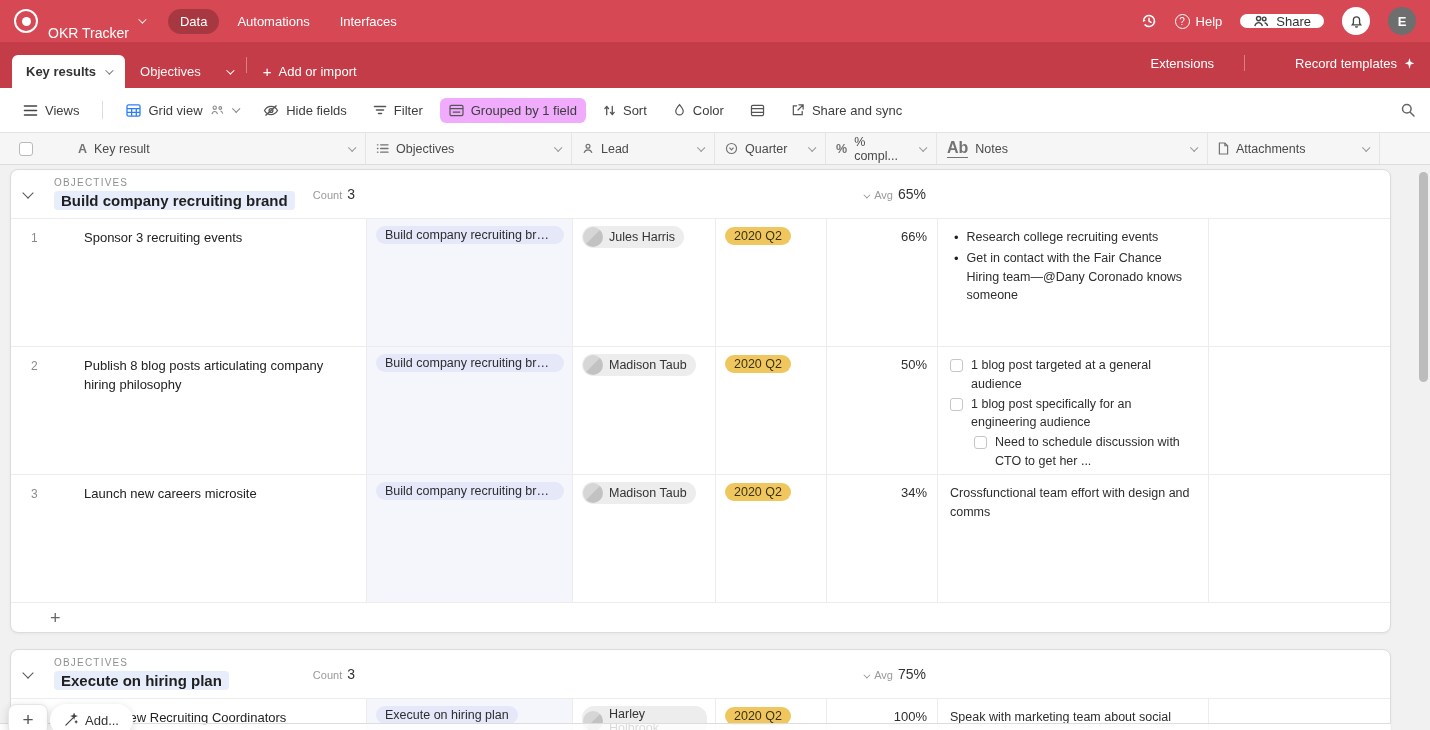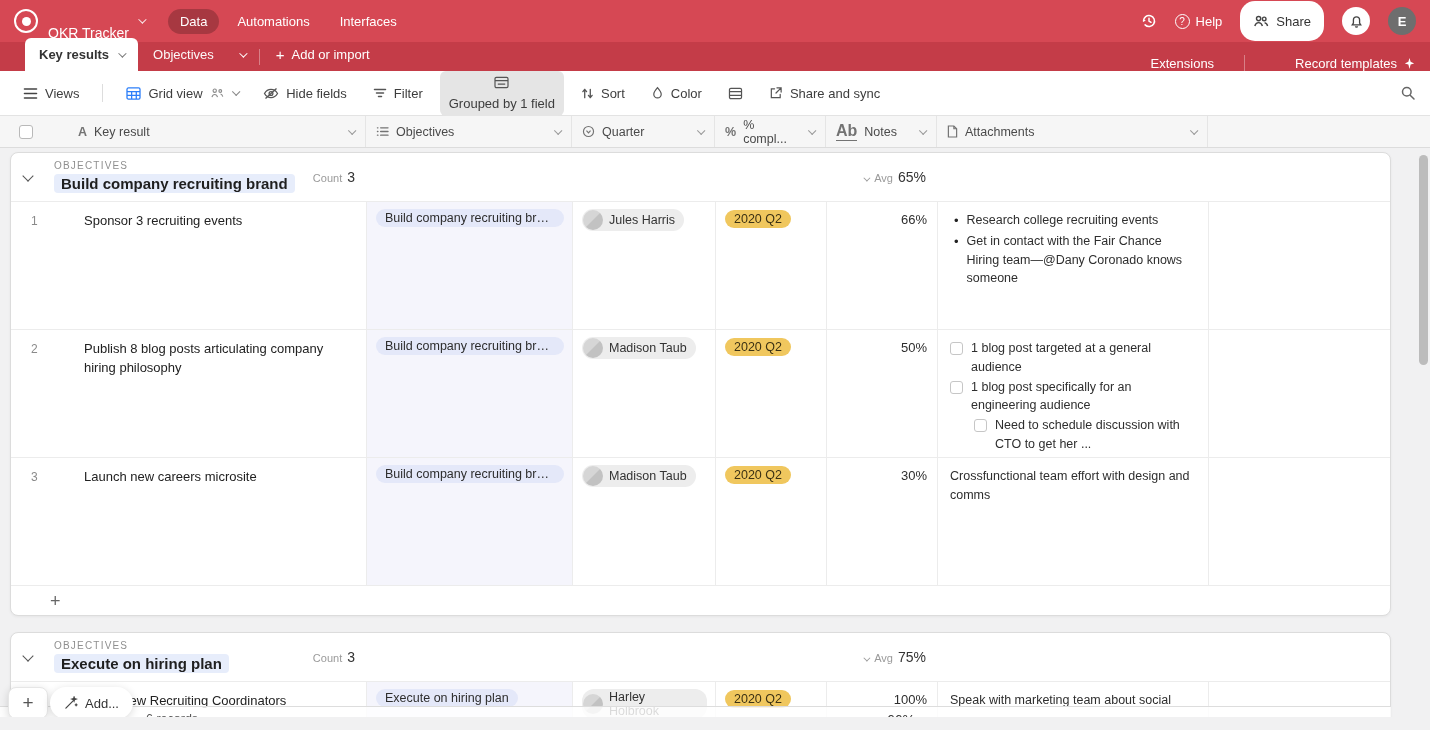--- a/index.html
+++ b/index.html
@@ -12,43 +12,43 @@
   .logo { width:24px; height:24px; border:2.5px solid #fff; border-radius:50%; position:relative; flex:0 0 auto; }
   .logo::after { content:""; position:absolute; left:50%; top:50%; width:9px; height:9px; margin:-4.5px 0 0 -4.5px; background:#fff; border-radius:50%; }
   .apptitle { font-size:14px; font-weight:400; margin-left:10px;margin-top:24px; }
   .chev { display:inline-block; width:6px; height:6px; border-right:1.6px solid currentColor; border-bottom:1.6px solid currentColor; transform:rotate(45deg) translateY(-2px); }
   .topbar .chev { margin-left:9px; opacity:.9; }
   .topnav { display:flex; align-items:flex-start; gap:6px; margin-left:24px; font-size:13px; }
   .navitem { padding:5px 12px; border-radius:14px; cursor:pointer; }
   .navitem.active { background:rgba(0,0,0,0.22); }
   .topright { margin-left:auto; display:flex; align-items:center; gap:18px; }
   .iconbtn { display:flex; align-items:center; gap:6px; font-size:13px; cursor:pointer; }
-  .sharepill { background:#fff; color:#333; border-radius:15px; height:40px; display:flex; align-items:center; gap:7px; padding:0 13px; font-size:13px; cursor:pointer; }
+  .sharepill { background:#fff; color:#333; border-radius:15px; height:14px; display:flex; align-items:center; gap:7px; padding:0 13px; font-size:13px; cursor:pointer; }
   .bellcirc { width:28px; height:28px; border-radius:50%; background:#fff; color:#444; display:flex; align-items:center; justify-content:center; cursor:pointer; }
   .avatar { width:28px; height:28px; border-radius:50%; background:#6e6e6e; color:#fff; font-size:13px; font-weight:700; display:flex; align-items:center; justify-content:center; cursor:pointer; }
   .qcirc { width:15px; height:15px; border:1.4px solid #fff; border-radius:50%; font-size:10px; display:flex; align-items:center; justify-content:center; }
 
   
-  .tabbar { height:29px; background:#c43c48; display:flex; align-items:flex-end; padding-left:25px; color:#fff; position:relative; }
+  .tabbar { height:46px; background:#c43c48; display:flex; align-items:flex-end; padding-left:12px; color:#fff; position:relative; }
   .tab-active { background:#fff; color:#333; height:33px; border-radius:6px 6px 0 0; display:flex; align-items:center; gap:9px; padding:0 14px; font-size:13px; font-weight:600; cursor:pointer; }
   .tab-active .chev { border-color:#777; }
   .tab-plain { height:33px; display:flex; align-items:center; padding:0 15px; font-size:13px; cursor:pointer; color:rgba(255,255,255,0.96); }
   .tab-chev { height:33px; display:flex; align-items:center; padding:0 10px; cursor:pointer; }
   .vsep { width:1px; height:16px; background:rgba(255,255,255,0.35); align-self:center; margin:0 4px; }
   .addimport { height:33px; display:flex; align-items:center; gap:7px; padding:0 12px; font-size:13px; cursor:pointer; }
   .plus-g { font-size:15px; line-height:1; }
   .tabbar-right { position:absolute; right:14px; top:0; height:42px; display:flex; align-items:center; gap:14px; font-size:13px; }
   .tabbar-right span { cursor:pointer;margin-left:16px; }
 
   
   .toolbar { height:44px; background:#fff; display:flex; align-items:center; padding:0 14px; gap:8px; color:#3d3d3d; font-size:13px; }
   .tbtn { display:flex; align-items:center; gap:7px; padding:5px 9px; border-radius:6px; cursor:pointer; white-space:nowrap; }
   .tbtn svg { flex:0 0 auto; }
   .tb-sep { width:1px; height:18px; background:#ddd; margin:0 6px; }
-  .chip-grouped { background:#e5e5e5;flex-direction:column; }
+  .chip-grouped { background:#f0abfc; }
   .views { font-weight:400; }
   .tb-chev { border-color:#888; width:5.5px; height:5.5px; }
   .searchbtn { margin-left:auto; cursor:pointer; display:flex; }
 
   
   .gridheader { height:33px; background:#f6f6f6; border-top:1px solid #e3e3e3; border-bottom:1px solid #dcdcdc;
     display:grid; grid-template-columns:366px 206px 143px 111px 111px 271px 172px 1fr; font-size:12.5px; color:#4a4a4a; }
   .hcell { display:flex; align-items:center; gap:7px; padding:0 8px 0 10px; border-right:1px solid #e5e5e5; overflow:hidden; }
   .hcell:last-child, .hcell.nofill { border-right:none; }
   .hcell .chev { border-color:#9a9a9a; width:5.5px; height:5.5px; margin-left:auto; margin-right:4px; flex:0 0 auto; }
@@ -271,20 +271,30 @@
       <span class="ficon">
         <svg width="13" height="11" viewBox="0 0 14 12" stroke="currentColor" stroke-width="1.5" stroke-linecap="round">
             <path d="M5 2h8M1.5 2h.5M5 6h8M1.5 6h.5M5 10h8M1.5 10h.5"></path>
           </svg>
       </span>
       <span>Objectives</span>
       <span class="chev"></span>
     </div>
     <div class="hcell">
       <span class="ficon">
+        <svg width="12" height="13" viewBox="0 0 16 16" fill="none" stroke="currentColor" stroke-width="1.6">
+            <circle cx="8" cy="5" r="2.6"></circle>
+            <path d="M2.8 13.8c.9-2.7 2.9-4 5.2-4s4.3 1.3 5.2 4"></path>
+          </svg>
+      </span>
+      <span>Lead</span>
+      <span class="chev"></span>
+    </div>
+    <div class="hcell">
+      <span class="ficon">
         <svg width="13" height="13" viewBox="0 0 16 16" fill="none" stroke="currentColor" stroke-width="1.4">
             <circle cx="8" cy="8" r="6.2"></circle>
             <path d="M5.5 7 8 9.7 10.5 7"></path>
           </svg>
       </span>
       <span>Quarter</span>
       <span class="chev"></span>
     </div>
     <div class="hcell">
       <span class="ficon ficon-pct">%</span>
@@ -396,21 +406,21 @@
         </div>
         <div class="cell c-lead">
           <span class="leadpill">
               <span class="avatar-sm"></span>
               <span>Madison Taub</span>
             </span>
         </div>
         <div class="cell c-q">
           <span class="qpill">2020 Q2</span>
         </div>
-        <div class="cell c-pct"><span>30%</span></div>
+        <div class="cell c-pct"><span>34%</span></div>
         <div class="cell c-notes">
           <div class="nline">
               <span>Crossfunctional team effort with design and comms</span>
             </div>
         </div>
         <div class="cell c-att"></div>
       </div>
 
       <div class="addrow">
           <span>+</span>

